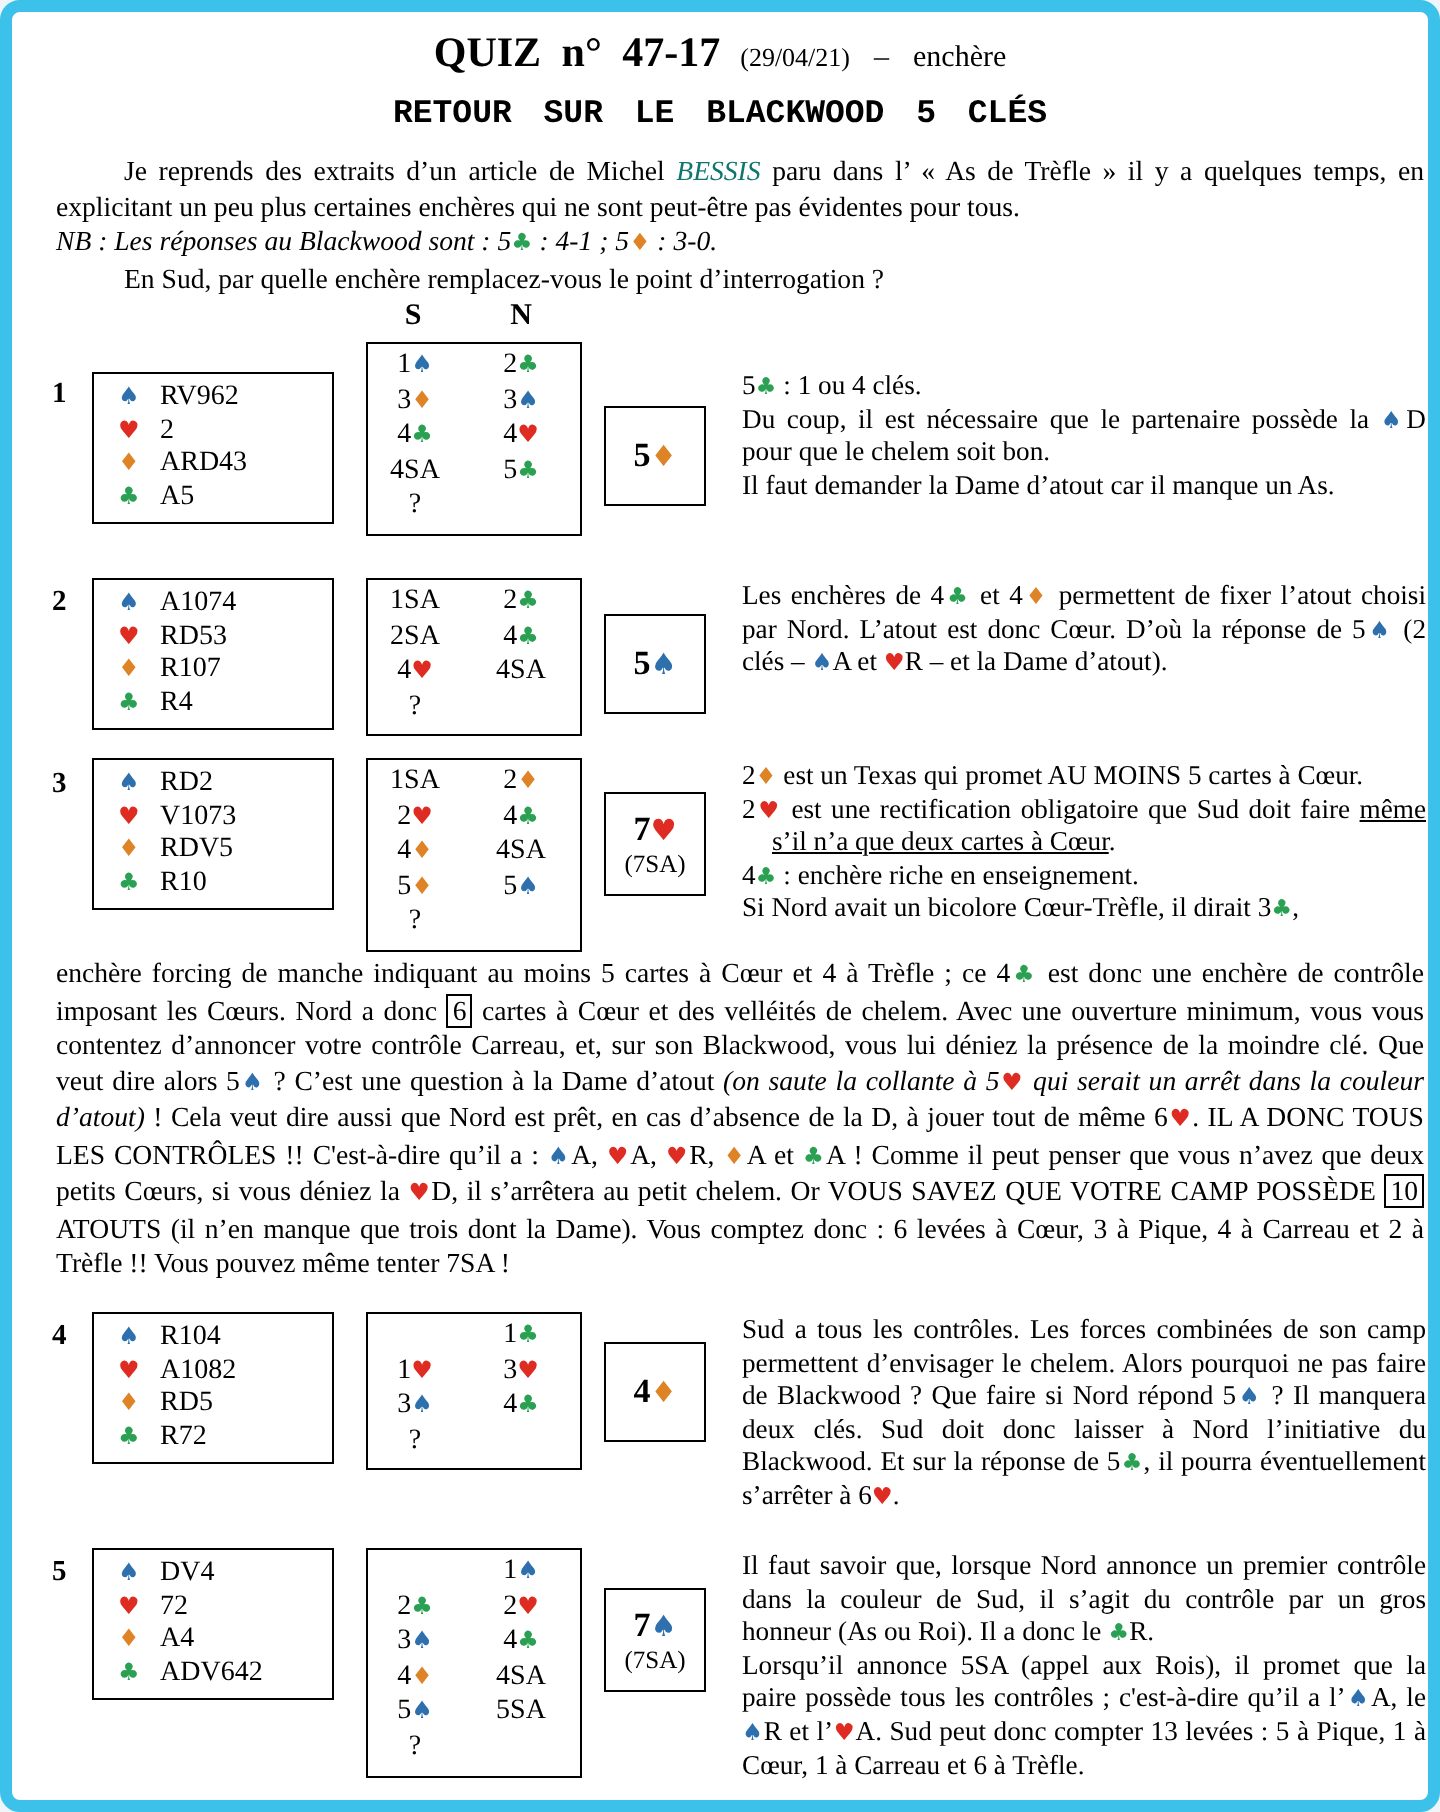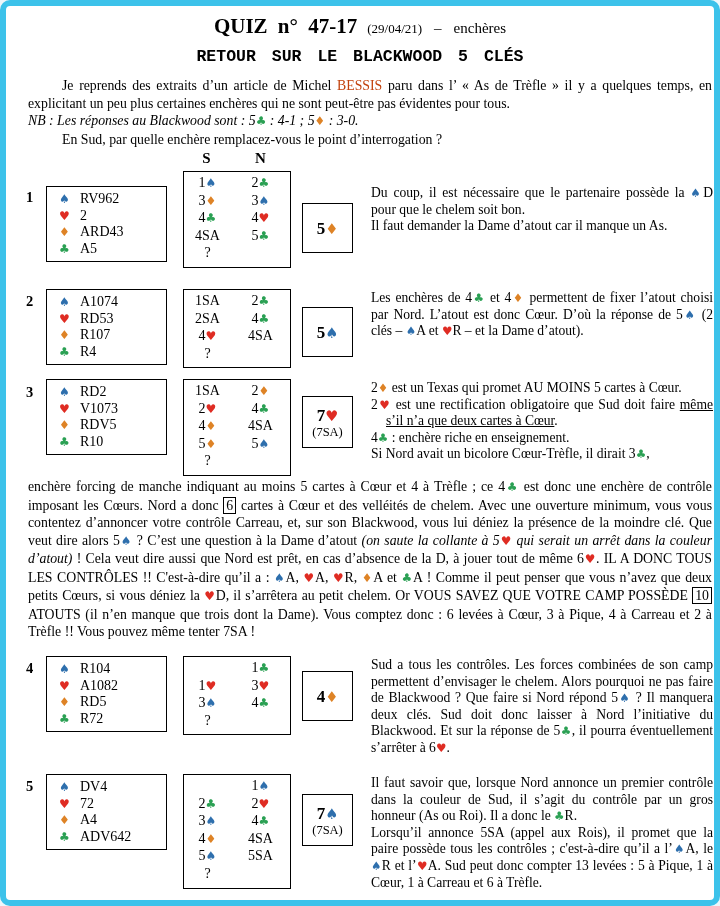--- a/index.html
+++ b/index.html
@@ -48,35 +48,35 @@
   .ans-sub:empty{display:none;}
   .comm{position:absolute;left:365px;width:342px;font-size:13.6px;line-height:16.6px;text-align:justify;}
   .p1 .comm{top:14px}.p2 .comm{top:1px}.p3 .comm{top:2px}.p4 .comm{top:1px}.p5 .comm{top:1px}
   .comm .cpar{margin:0;}
   .p3 .comm .cpar{padding-left:15px;text-indent:-15px;}
   .cont{position:absolute;top:472px;left:22px;width:684px;font-size:13.8px;
     line-height:17.5px;text-align:justify;}
   
   .suit{font-family:"DejaVu Sans", sans-serif;font-size:0.86em;}
   .spade{color:#2e6fad}.heart{color:#df2c23}.diamond{color:#de8326}.club{color:#2aa053}
-  .red{color:#c2410c;}
+  .red{color:#0f766e;font-style:italic;}
   .u{text-decoration:underline;}
   .it{font-style:italic;}
   .boxed{border:1px solid #000;padding:0 2px;}
 </style>
 </head>
 <body>
 
 <div class="page">
 
   <div class="title">
     <span class="t-main">QUIZ n° 47-17</span>
     <span class="t-date">(29/04/21)</span>
     <span class="t-dash">–</span>
-    <span class="t-suffix">enchères</span>
+    <span class="t-suffix">enchère</span>
   </div>
 
   <div class="subtitle">RETOUR SUR LE BLACKWOOD 5 CLÉS</div>
 
   <div class="intro">
     <p class="indent just">Je reprends des extraits d’un article de Michel <span class="red">BESSIS</span> paru dans l’ « As de Trèfle » il y a quelques temps, en explicitant un peu plus certaines enchères qui ne sont peut-être pas évidentes pour tous.</p>
     <p class="nb">NB : Les réponses au Blackwood sont : 5<span class="suit club">♣</span> : 4-1 ; 5<span class="suit diamond">♦</span> : 3-0.</p>
     <p class="indent">En Sud, par quelle enchère remplacez-vous le point d’interrogation ?</p>
   </div>
 
@@ -125,20 +125,21 @@
         <div class="bid-row">
           <span>?</span>
           <span></span>
         </div>
       </div>
     <div class="ans">
       <div class="ans-main">5<span class="suit diamond">♦</span></div>
 
     </div>
     <div class="comm">
+        <div class="cpar">5<span class="suit club">♣</span> : 1 ou 4 clés.</div>
         <div class="cpar">Du coup, il est nécessaire que le partenaire possède la <span class="suit spade">♠</span>D pour que le chelem soit bon.</div>
         <div class="cpar">Il faut demander la Dame d’atout car il manque un As.</div>
       </div>
   </section>
 
   <section class="problem p2">
     <div class="num">2</div>
     <div class="hand">
         <div class="hand-row">
           <span class="suit spade">♠</span>

